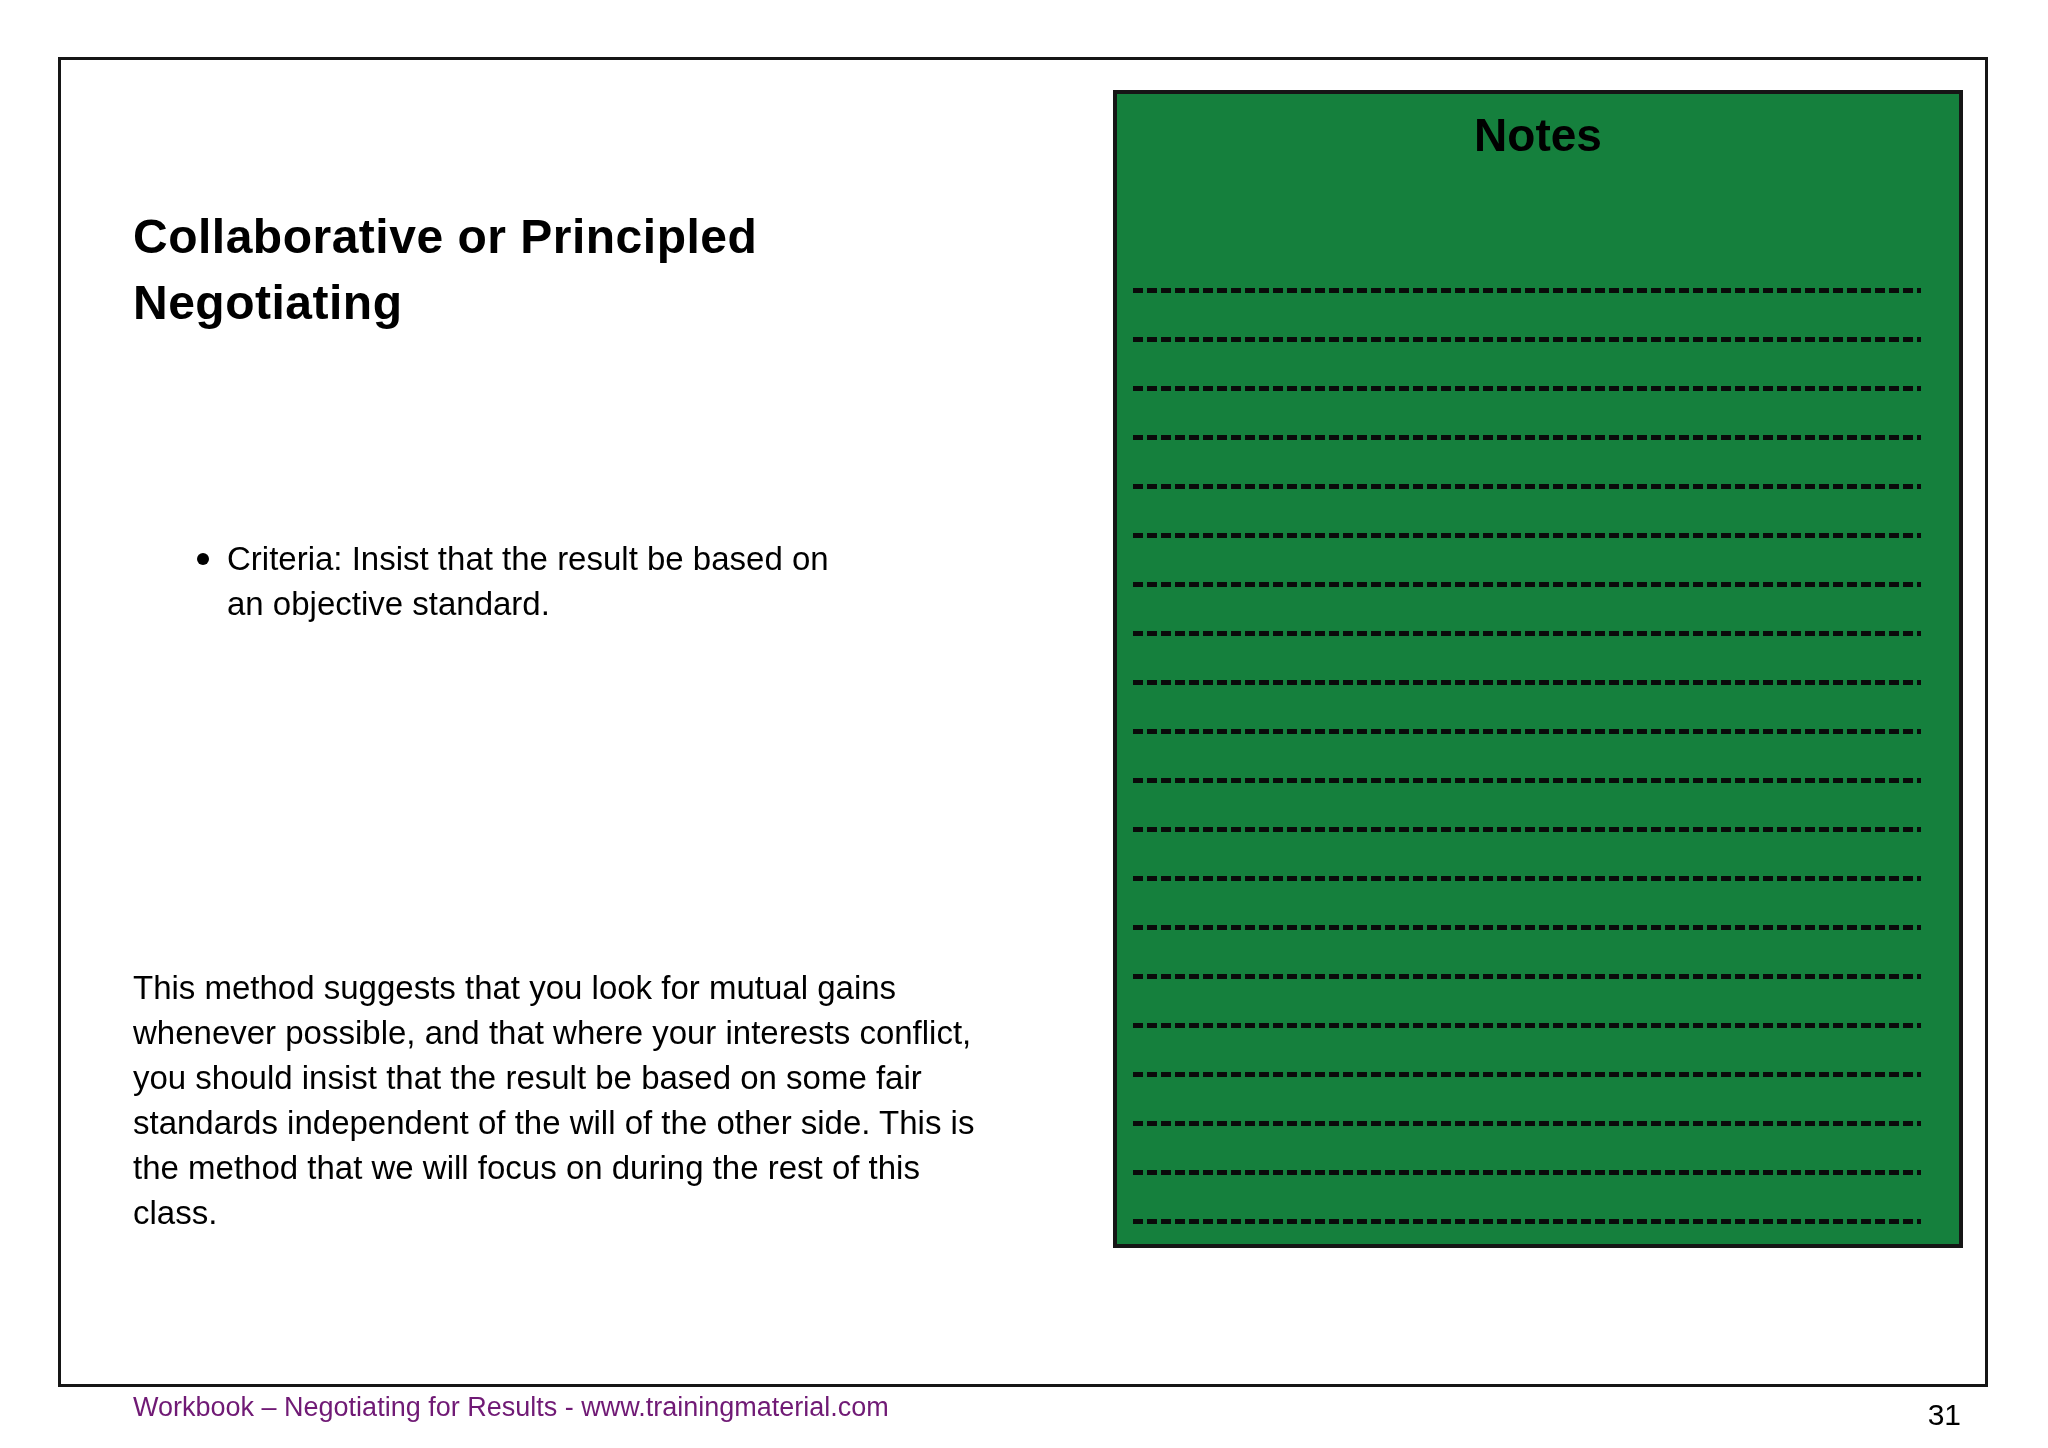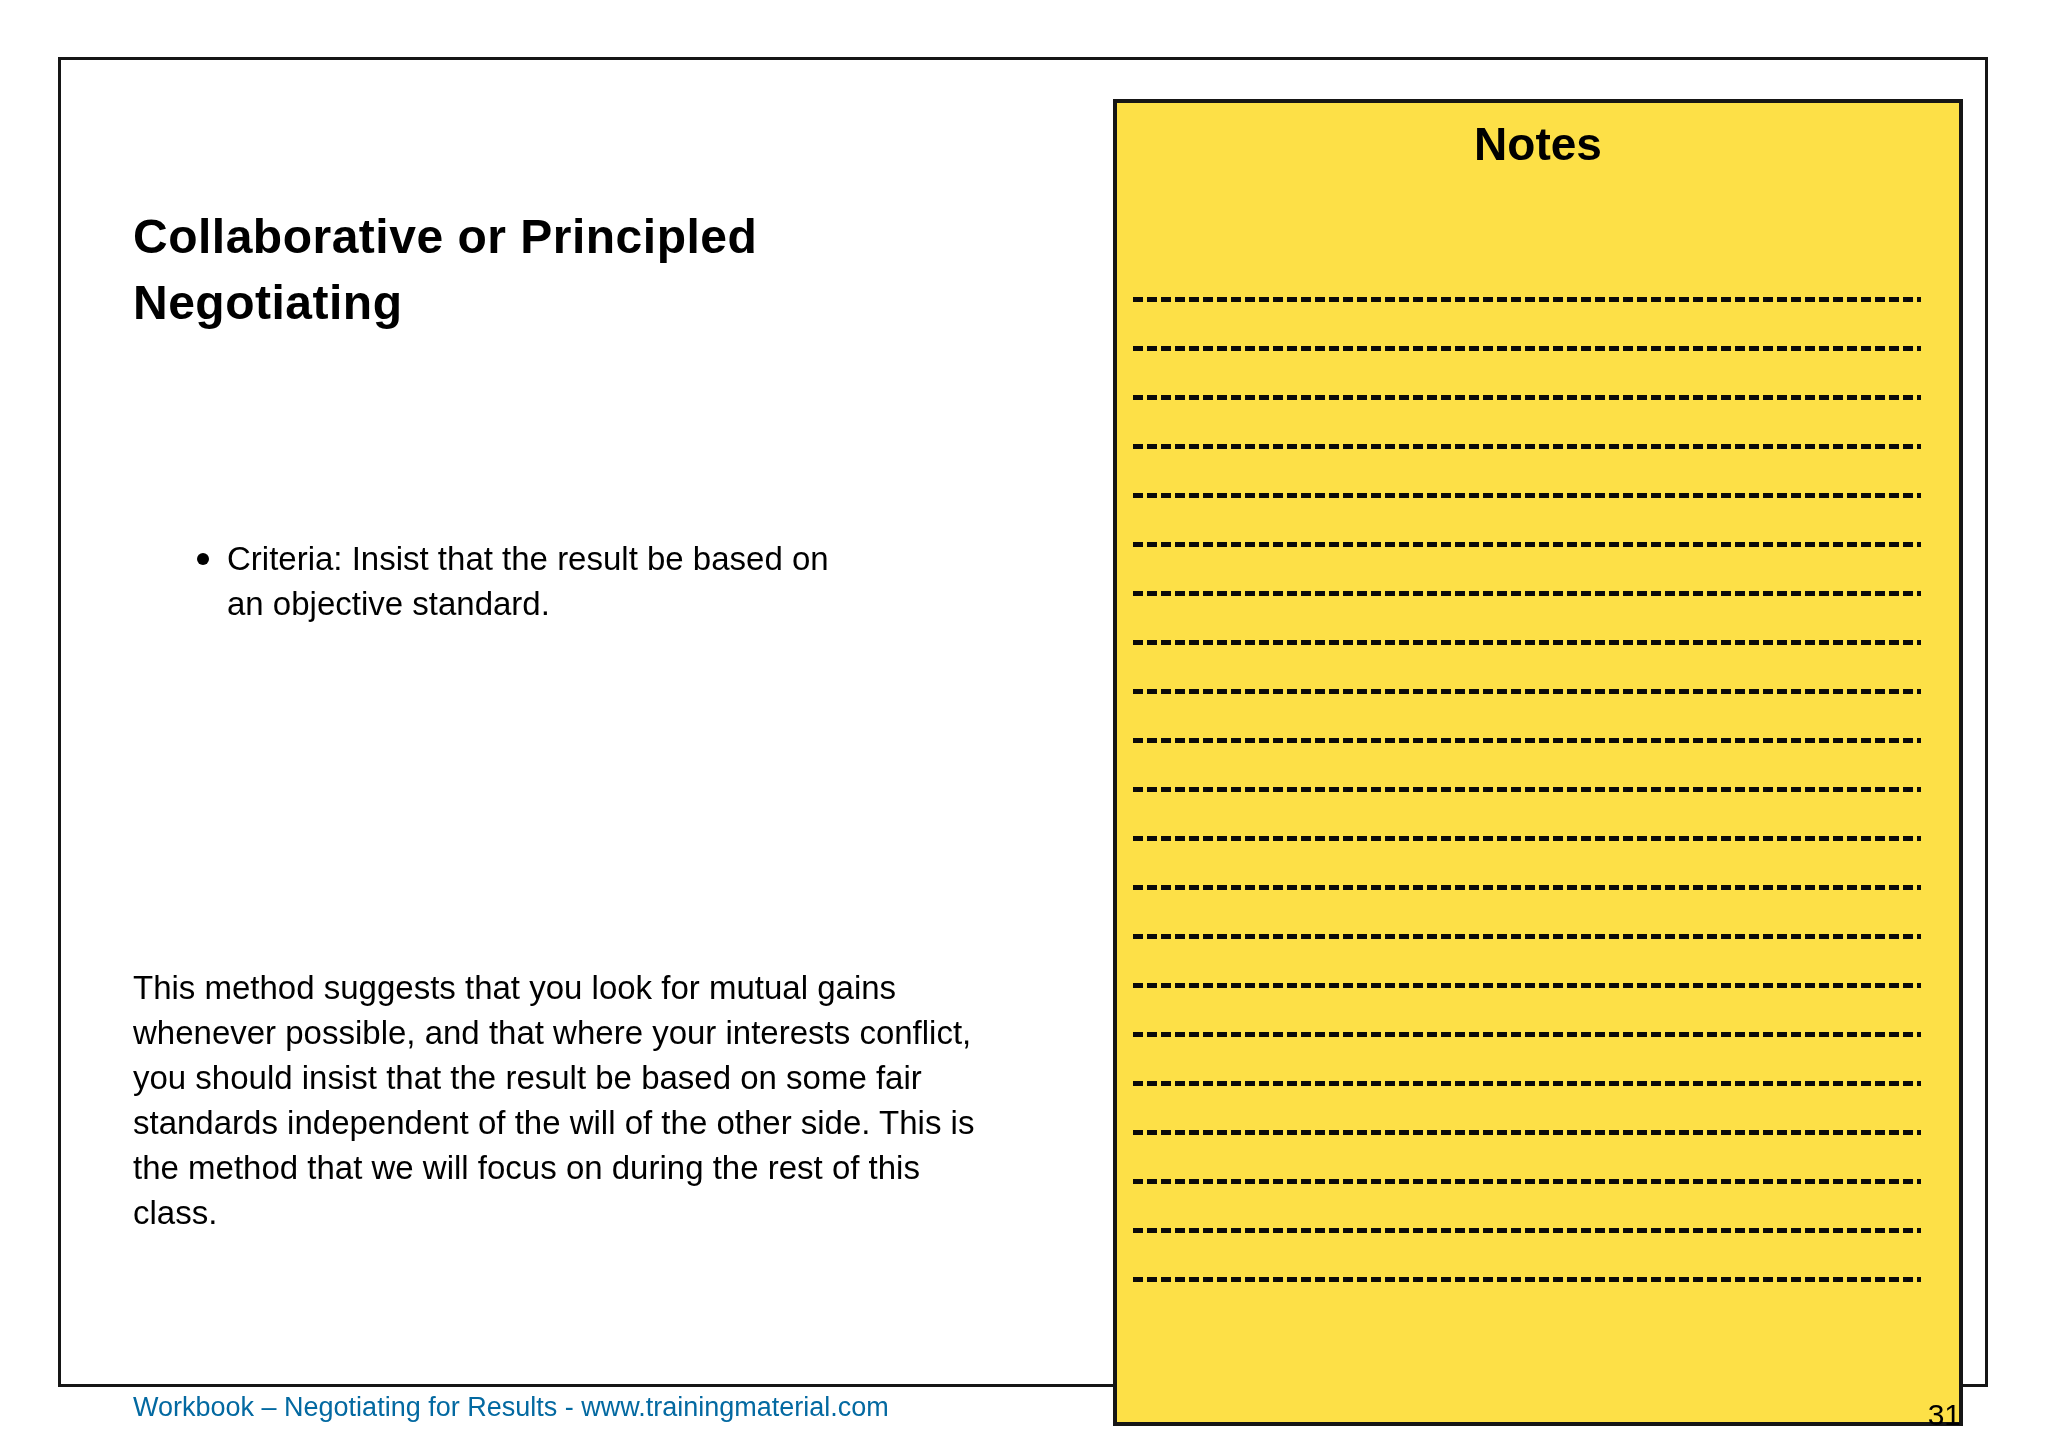--- a/index.html
+++ b/index.html
@@ -78,26 +78,25 @@
     border-radius: 50%;
     background: #000000;
   }
 
   
   .notes-box {
     position: absolute;
     left: 1052px;
     top: 30px;
     width: 850px;
-    height: 1327px;
+    height: 1158px;
     border: 4px solid #161616;
     box-sizing: border-box;
-    background: #fde047;
+    background: #15803d;
     overflow: hidden;
-    margin-top: 9px;
   }
   .notes-title {
     text-align: center;
     font-size: 46px;
     font-weight: bold;
     margin-top: 14px;
   }
   .notes-lines {
     position: absolute;
     left: 16px;
@@ -120,21 +119,21 @@
     right: 24px;
     top: 1338px;
     font-size: 30px;
   }
 
   .footer {
     position: absolute;
     left: 133px;
     top: 1392px;
     font-size: 27px;
-    color: #0369a1;
+    color: #701a75;
   }
 </style>
 </head>
 <body>
 
 <div class="page">
 
   <h1 class="heading">Collaborative or Principled
 Negotiating</h1>
 

